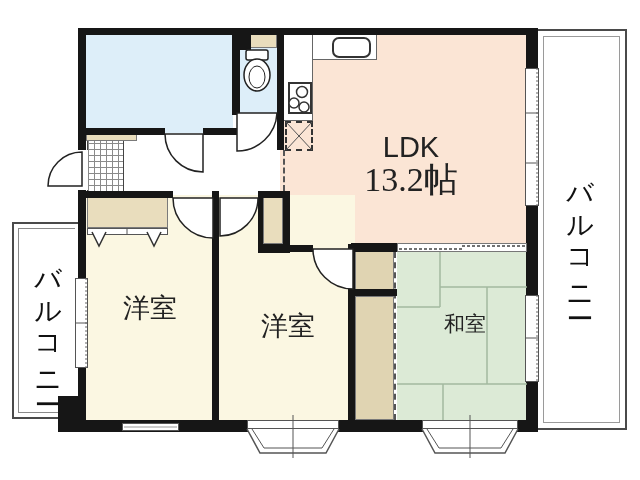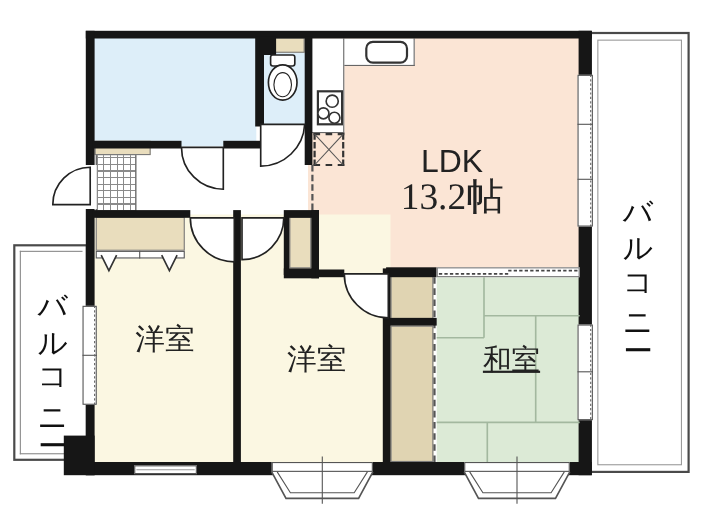--- a/index.html
+++ b/index.html
@@ -151,19 +151,19 @@
   <div class="lbl" style="left:336px;top:118px;width:150px;margin-top:15px;">
     <div class="nm">LDK</div>
     <div class="ar">13.2帖</div>
   </div>
   <div class="lbl" style="left:85px;top:295px;width:130px;font-size:27px;">
     <div>洋室</div>
   </div>
   <div class="lbl" style="left:223px;top:313px;width:130px;font-size:27px;">
     <div>洋室</div>
   </div>
-  <div class="lbl" style="left:400px;top:313px;width:130px;font-size:26px;text-decoration:underline;">
+  <div class="lbl" style="left:400px;top:313px;width:130px;font-size:21px;">
     <div>和室</div>
   </div>
   <div class="vtxt" style="left:30px;top:248px;height:170px;">バルコニー</div>
   <div class="vtxt" style="left:562px;top:162px;height:180px;">バルコニー</div>
 
 </div>
 
 </body></html>

